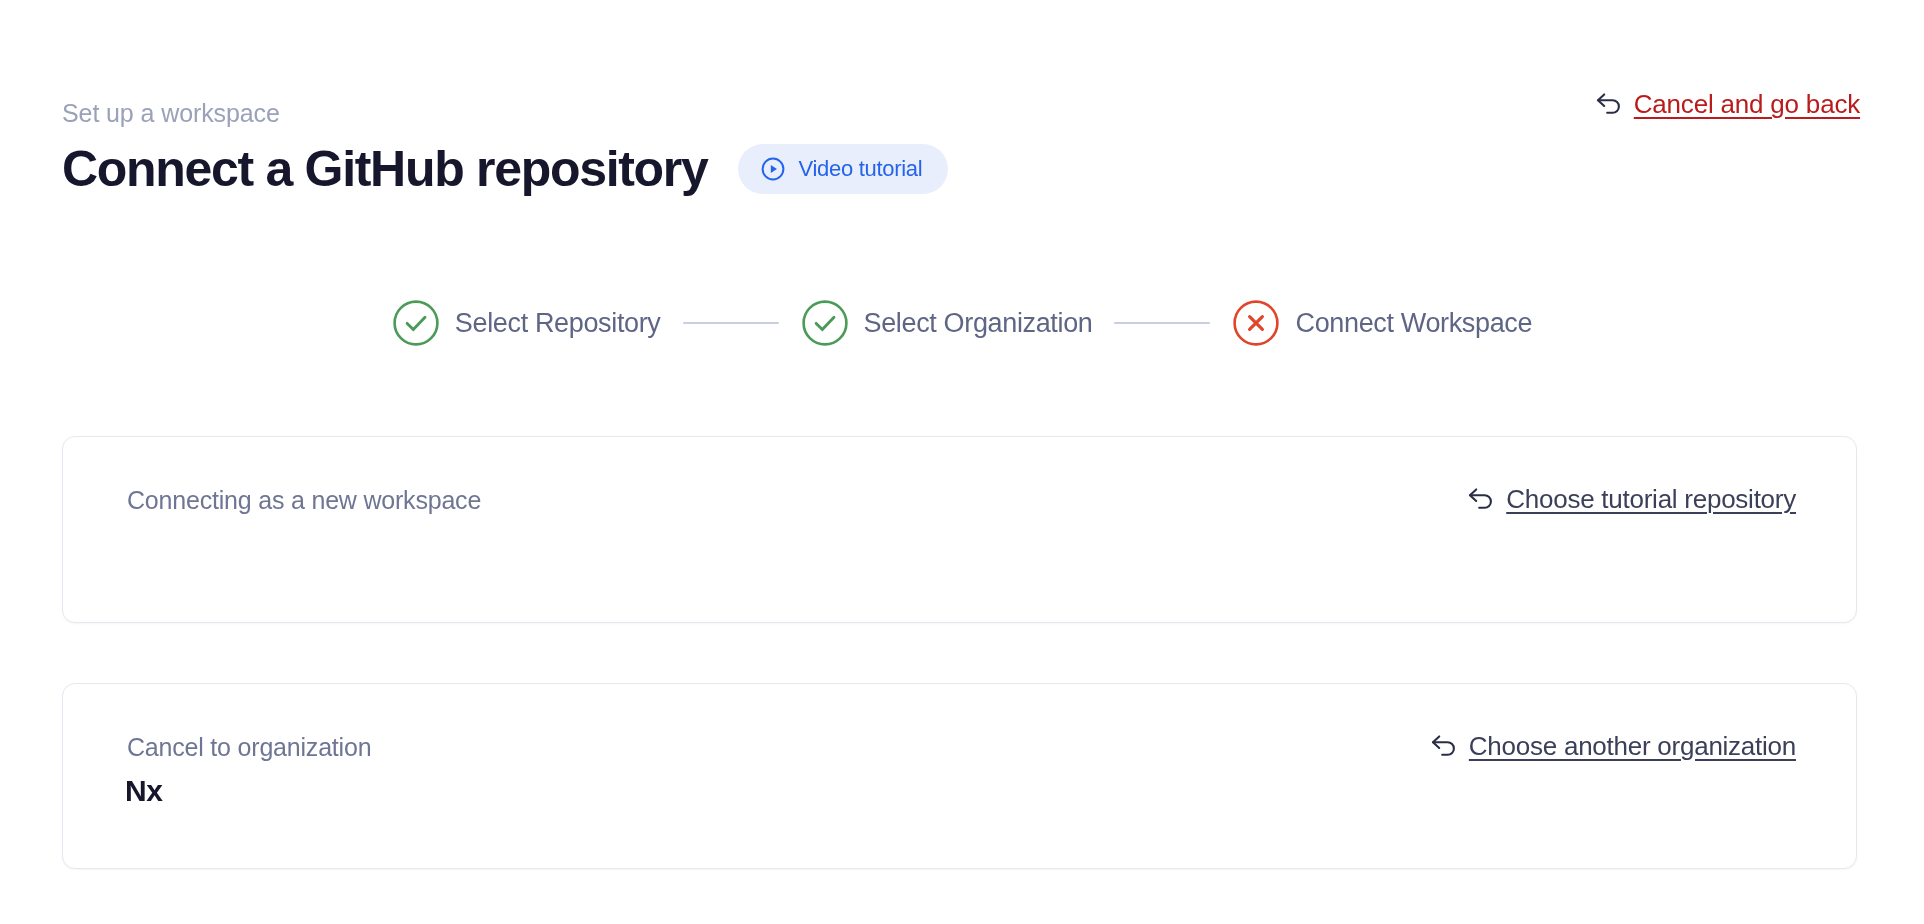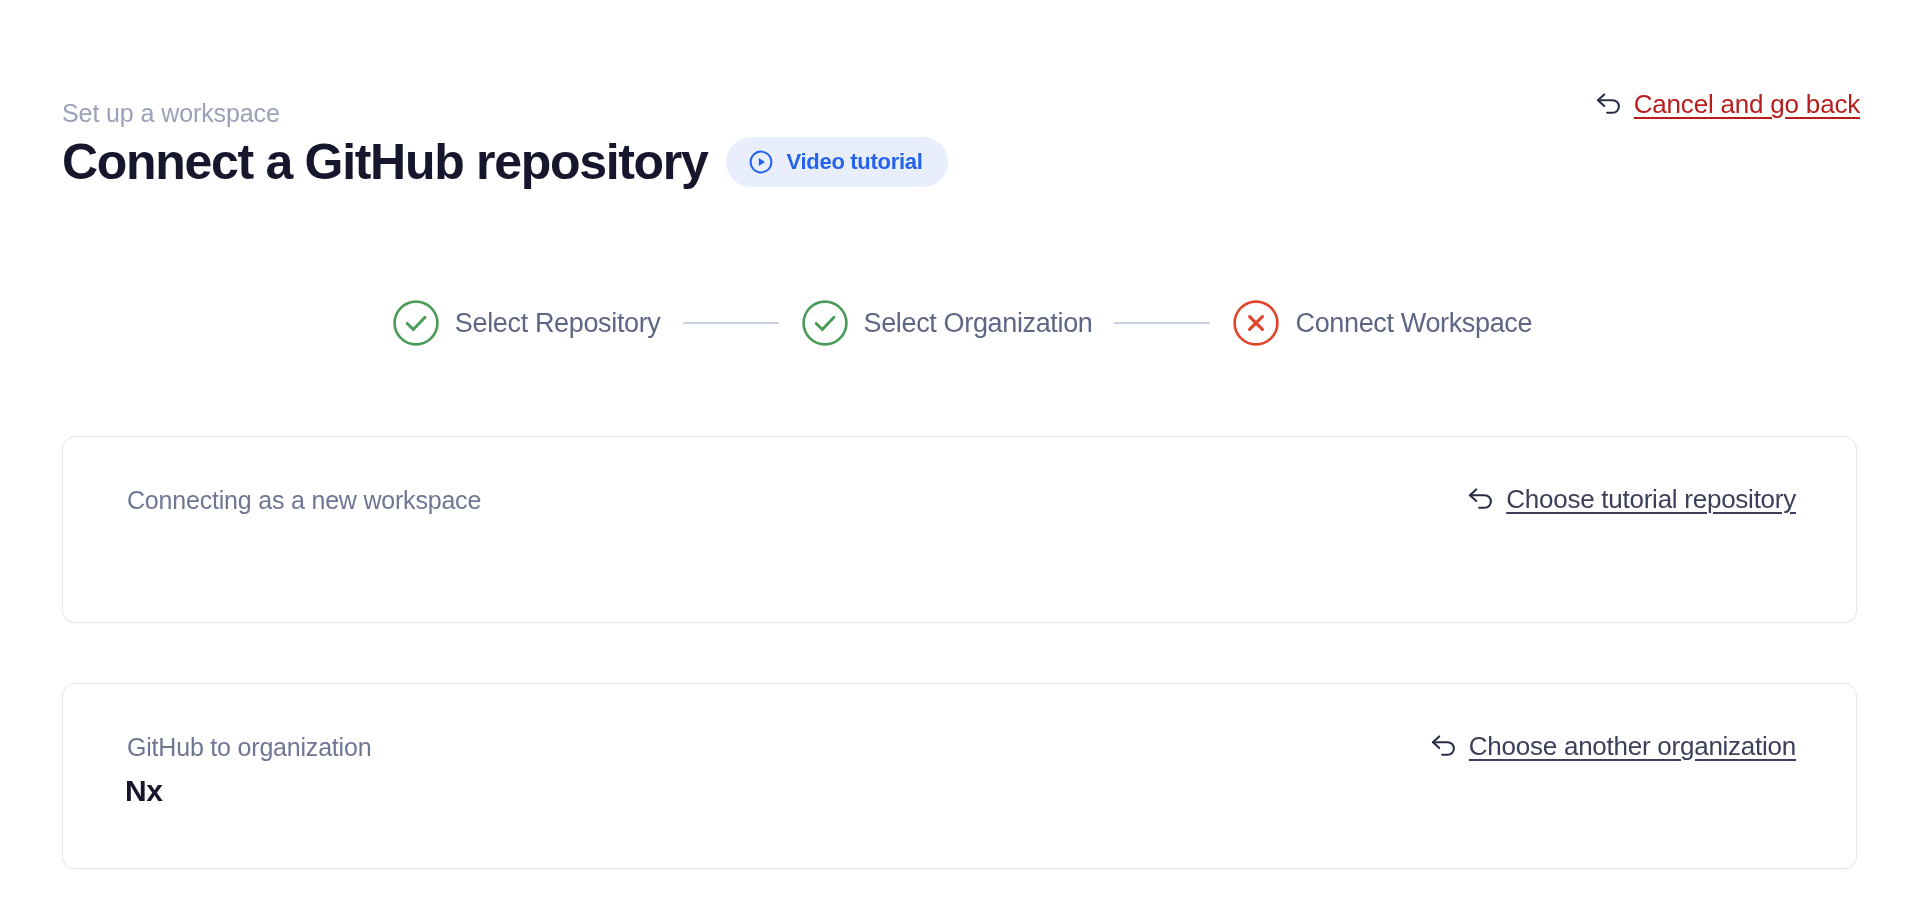--- a/index.html
+++ b/index.html
@@ -32,24 +32,24 @@
     font-size: 25px;
     line-height: 30px;
     color: #9aa1b8;
     letter-spacing: -0.1px;
     white-space: nowrap;
   }
 
   .title-row {
     position: absolute;
     left: 62px;
-    top: 132px;
+    top: 139px;
     display: flex;
     align-items: center;
-    gap: 18px;
+    gap: 30px;
     white-space: nowrap;
   }
 
   .page-title {
     font-size: 50px;
     line-height: 60px;
     font-weight: 700;
     color: #16172c;
     letter-spacing: -1.3px;
     margin: 0;
@@ -61,21 +61,21 @@
     gap: 13px;
     background: #e8eefc;
     border-radius: 999px;
     padding: 12px 26px 12px 22px;
     height: 26px;
     box-sizing: content-box;
     cursor: pointer;
   }
   .video-badge .badge-label {
     font-size: 22px;
-    font-weight: 700;
+    font-weight: 400;
     color: #2563eb;
     letter-spacing: -0.3px;
     line-height: 26px;
   }
   .play-icon svg { display: block; }
 
   
   .cancel-link {
     position: absolute;
     right: 64px;
@@ -279,21 +279,21 @@
             <path d="M3.0 9.2 H17.6 a6.3 6.3 0 0 1 0 12.6 H12.2" stroke="#2a2e45" stroke-width="2.1" stroke-linecap="round" stroke-linejoin="round"></path>
           </svg>
         </span>
         <span class="link-text">Choose tutorial repository</span>
       </div>
     </div>
   </div>
 
   <div class="card card-2">
     <div class="card-inner">
-      <div class="card-caption">GitHub to organization</div>
+      <div class="card-caption">Cancel to organization</div>
       <div class="card-value">
         <span class="plain">Nx</span>
       </div>
       <div class="card-action">
         <span class="undo-icon">
           <svg width="28" height="26" viewBox="0 0 28 26" fill="none">
             <path d="M9.2 3.4 L3.0 9.2 L9.2 15.0" stroke="#2a2e45" stroke-width="2.1" stroke-linecap="round" stroke-linejoin="round"></path>
             <path d="M3.0 9.2 H17.6 a6.3 6.3 0 0 1 0 12.6 H12.2" stroke="#2a2e45" stroke-width="2.1" stroke-linecap="round" stroke-linejoin="round"></path>
           </svg>
         </span>

